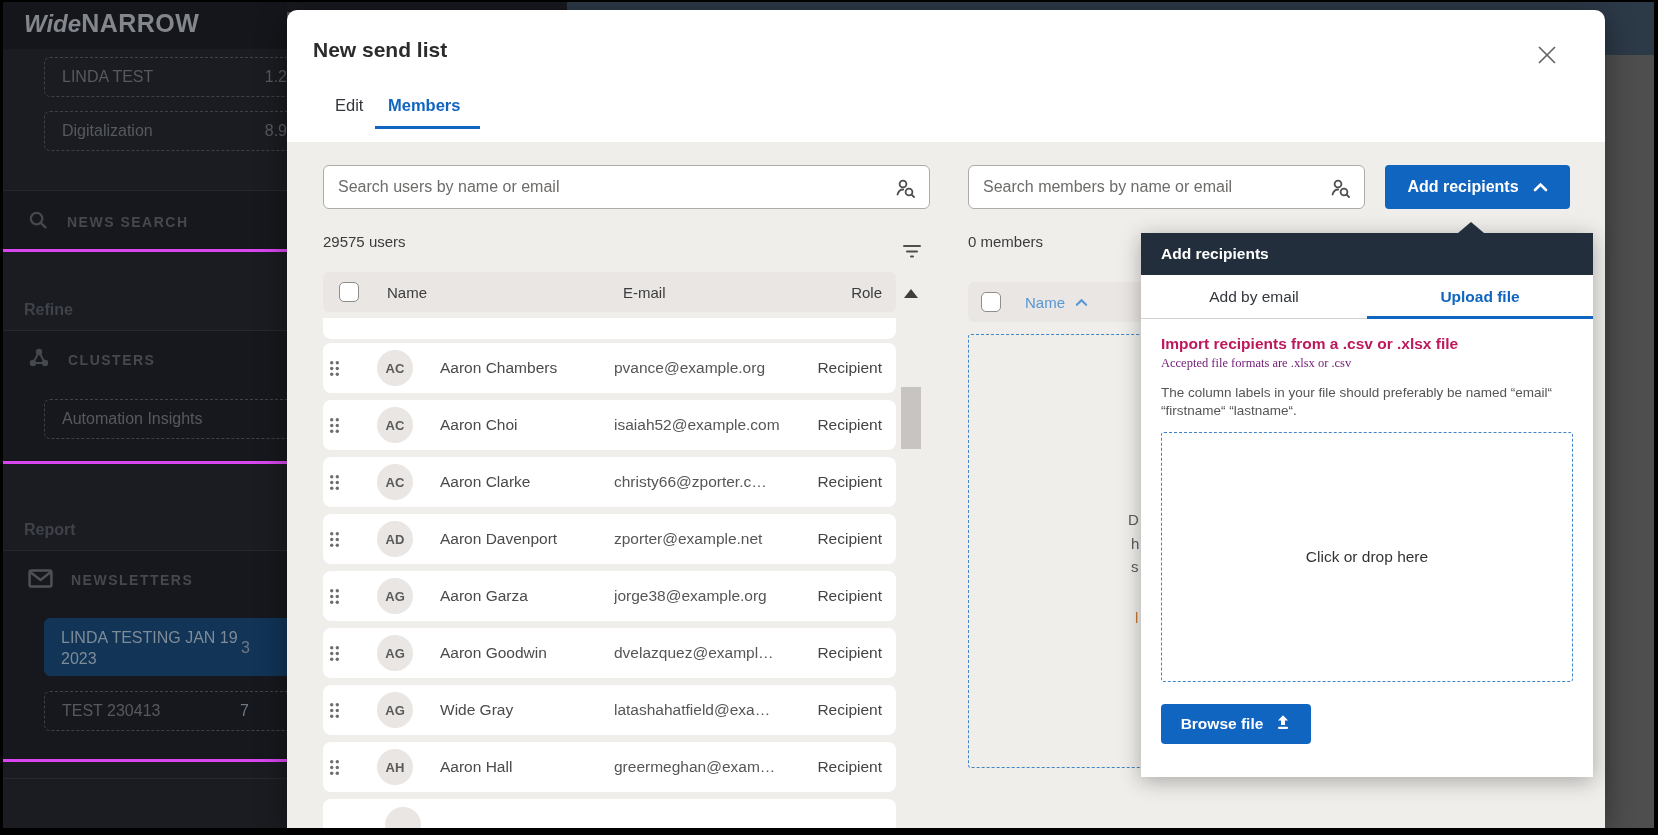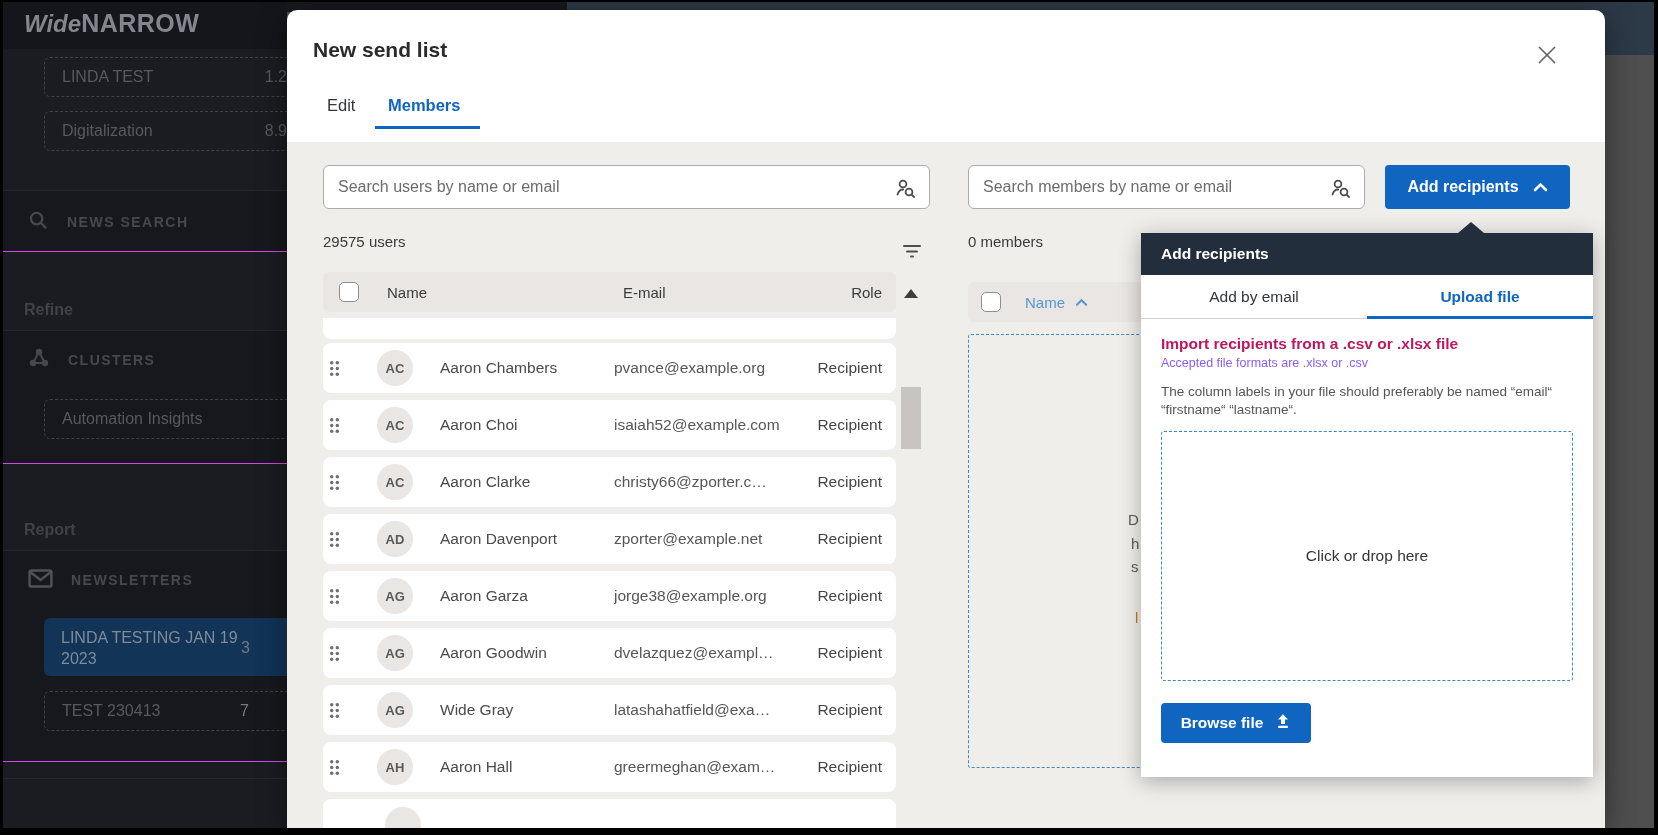--- a/index.html
+++ b/index.html
@@ -9,21 +9,21 @@
 
   
   .sidebar { position:absolute; left:0; top:0; width:284px; height:100%; background:#1a1c21; z-index:1; }
   .logo-block { position:absolute; left:0; top:0; width:100%; height:47px; background:#14161b; }
   .logo { position:absolute; left:21px; top:7px; color:#83868c; white-space:nowrap; }
   .logo .wide { font-family:Liberation Sans, sans-serif; font-style:italic; font-weight:700; font-size:24px; }
   .logo .narrow { font-family:"Liberation Sans",sans-serif; font-weight:700; font-size:25px; letter-spacing:0.5px; }
   .side-item { position:absolute; left:41px; width:256px; height:40px; border:1px dashed #3f4146; border-radius:6px;
     color:#56595f; font-size:16px; line-height:38px; padding-left:17px; overflow:hidden; }
   .side-item .val { position:absolute; right:12px; top:0; }
-  .side-block { position:absolute; left:0; width:100%; background:#17181d; border-top:1px solid #26282d; border-bottom:1px solid #d946ef; }
+  .side-block { position:absolute; left:0; width:100%; background:#17181d; border-top:1px solid #26282d; border-bottom:3px solid #d946ef; }
   .side-section { position:absolute; left:25px; display:flex; align-items:center; gap:18px;
     color:#45484e; font-size:14px; font-weight:700; letter-spacing:1.5px; }
   .side-label { position:absolute; left:21px; color:#3f424a; font-size:16px; font-weight:700;margin-top:16px; }
   .nl-selected { position:absolute; left:41px; width:256px; height:58px; background:#113457; border-radius:6px;
     color:#7e8b98; font-size:16px; line-height:21px; padding:9px 60px 0 17px; overflow:hidden; }
   .nl-selected .badge, .side-item .badge { position:absolute; right:50px; top:50%; transform:translateY(-50%); color:#6d7884; }
   .side-divider { position:absolute; left:0; width:100%; height:1px; background:#26282d; }
 
   
   .strip-topbar { position:absolute; top:0; height:53px; background:#2c3947; z-index:2; }
@@ -92,21 +92,21 @@
   .popover .caret { position:absolute; left:317px; top:-11px; width:0; height:0;
     border-left:13px solid transparent; border-right:13px solid transparent; border-bottom:11px solid #232e3d; }
   .pop-head { height:42px; background:#232e3d; color:#fff; font-size:15.5px; font-weight:700; line-height:42px; padding-left:20px; }
   .pop-tabs { position:relative; height:44px; border-bottom:1px solid #d5d3d1; display:flex; }
   .pop-tab { width:50%; text-align:center; line-height:44px; font-size:15.5px; cursor:pointer; }
   .pop-tab.inactive { color:#33373d; }
   .pop-tab.active { color:#1065c0; font-weight:600; }
   .pop-tab-underline { position:absolute; left:50%; bottom:-1px; width:50%; height:3px; background:#1065c0; }
   .pop-body { padding:16px 20px 0 20px; }
   .pop-h { font-size:15.5px; font-weight:700; color:#be185d; }
-  .pop-sub { font-size:12.5px; color:#8b5cf6; margin-top:3px; }
+  .pop-sub { font-size:12.5px; color:#701a75; margin-top:3px;font-family:Liberation Serif, serif; }
   .pop-para { font-size:13.5px; color:#555; margin-top:13px; max-width:392px; line-height:18px; }
   .dropzone { margin-top:12px; width:412px; height:250px; border:1px dashed #3e86c7; border-radius:3px; background:#fff;
     display:flex; align-items:center; justify-content:center; font-size:15.5px; color:#333; cursor:pointer; }
   .browse-btn { margin-top:22px; width:150px; height:40px; background:#1065c0; border:none; border-radius:4px;
     color:#fff; font-size:15.5px; font-weight:700; font-family:inherit; display:flex; align-items:center; justify-content:center; gap:12px; cursor:pointer; }
 </style>
 </head>
 <body>
 
 <div class="screen">
@@ -181,21 +181,21 @@
         <span class="badge">7</span>
       </div>
     </div>
 
     <div class="side-divider" style="top:776px;"></div>
   </div>
 
   <div class="modal">
     <div class="m-title">New send list</div>
 
-    <div class="m-tab inactive" style="left:40px;">Edit</div>
+    <div class="m-tab inactive" style="left:48px;">Edit</div>
     <div class="m-tab active" style="left:101px;">Members</div>
     <div class="m-tab-underline"></div>
 
     <div class="m-close">
       <svg width="24" height="24" viewBox="0 0 24 24" stroke="#666" stroke-width="1.7">
           <line x1="4" y1="4" x2="20" y2="20"></line>
           <line x1="20" y1="4" x2="4" y2="20"></line>
         </svg>
     </div>
 

